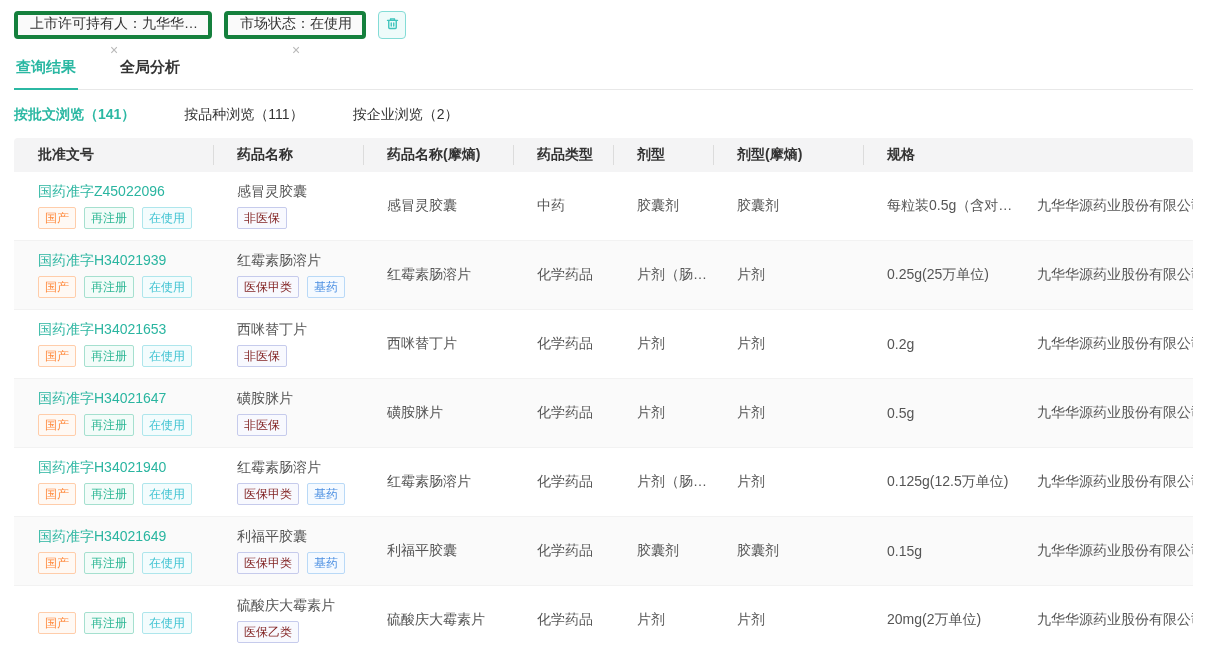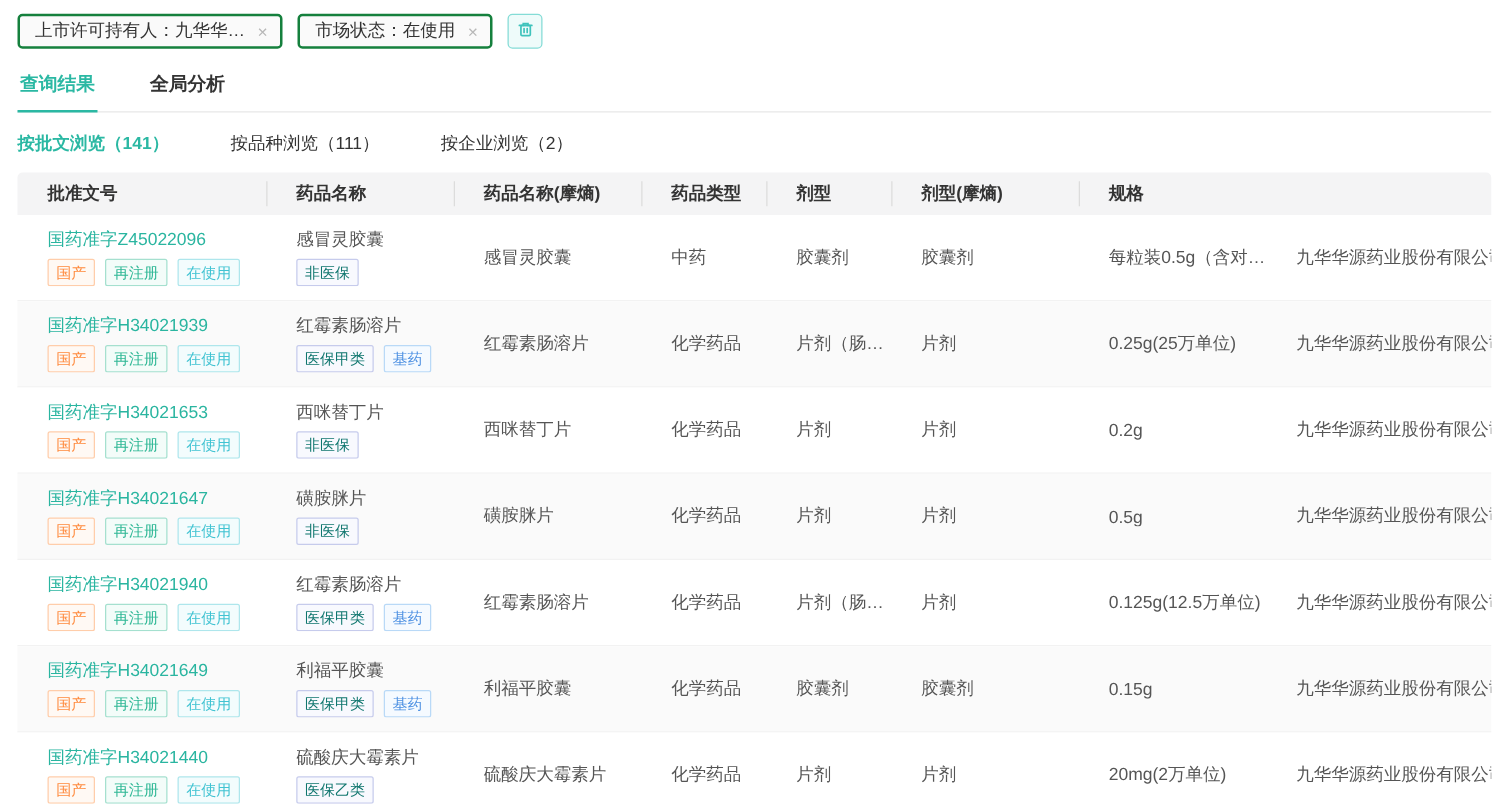--- a/index.html
+++ b/index.html
@@ -3,22 +3,22 @@
 <meta charset="utf-8">
 <style>
   * { margin:0; padding:0; box-sizing:border-box; }
   html,body { width:1207px; height:648px; overflow:hidden; background:#fff;
               font-family:"Liberation Sans","DejaVu Sans",sans-serif; color:#333; }
   .page { padding:0 14px; }
 
   
   .filter-bar { display:flex; align-items:center; gap:12px; padding-top:9px; height:40px; }
   .filter-tag { display:inline-flex; align-items:center; gap:10px; height:28px;
-                padding:0 10px 0 12px; background:#fafafa; border:2px solid #15803d;
-                border-radius:4px; font-size:14px; color:#333; white-space:nowrap; }
+                padding:0 10px 0 12px; background:#fafafa; border:4px solid #15803d;
+                border-radius:4px; font-size:14px; color:#333; white-space:nowrap;flex-direction:column; }
   .filter-tag .close { color:#b8b8b8; font-size:14px; cursor:pointer; line-height:1; }
   .trash-btn { width:28px; height:28px; display:inline-flex; align-items:center; justify-content:center;
                background:#eefbfa; border:1px solid #84dcd6; border-radius:4px; cursor:pointer; }
 
   
   .tabs { display:flex; gap:40px; border-bottom:1px solid #e8e8e8; margin-top:8px; }
   .tab { font-size:15px; font-weight:bold; padding:10px 2px 12px; cursor:pointer; color:#333; position:relative; }
   .tab.active { color:#2bb8a3; }
   .tab.active::after { content:""; position:absolute; left:0; right:0; bottom:-1px; height:2px; background:#2bb8a3; }
 
@@ -39,21 +39,21 @@
   .tr.alt { background:#fafafa; }
   .td { padding-left:24px; font-size:14px; color:#555; white-space:nowrap; overflow:hidden; }
   .approval-link { color:#2ab5a0; font-weight:normal; font-size:14px; text-decoration:none; cursor:pointer; display:block; }
   .badge-row { display:flex; gap:8px; margin-top:6px; }
   .drug-name { color:#555; font-size:14px; }
   .badge { display:inline-block; font-size:12px; line-height:1; padding:4px 6px;
            border:1px solid; border-radius:2px; white-space:nowrap; }
   .badge.orange { color:#ff8a3d; border-color:#ffcdaa; background:#fff9f4; }
   .badge.green  { color:#2eb795; border-color:#a5e0cf; background:#f3fcf9; }
   .badge.cyan   { color:#41c3d2; border-color:#aee6ec; background:#f3fcfd; }
-  .badge.purple { color:#0f766e; border-color:#c6cbec; background:#f8f9fe; }
+  .badge.purple { color:#7f1d1d; border-color:#c6cbec; background:#f8f9fe; }
   .badge.blue   { color:#4b8fe2; border-color:#b9d9f7; background:#f5faff; }
 </style>
 </head>
 <body>
 
 <div class="page">
 
   <div class="filter-bar">
     <span class="filter-tag">
       <span>上市许可持有人：九华华…</span>
@@ -227,21 +227,20 @@
      </div>
      <div class="td">利福平胶囊</div>
      <div class="td">化学药品</div>
      <div class="td">胶囊剂</div>
      <div class="td">胶囊剂</div>
      <div class="td">0.15g</div>
      <div class="td">九华华源药业股份有限公司</div>
         </div>
         <div class="tr">
           <div class="td">
-       <a class="approval-link">国药准字H34021440</a>
        <div class="badge-row">
               <span class="badge orange">国产</span>
               <span class="badge green">再注册</span>
               <span class="badge cyan">在使用</span>
             </div>
      </div>
      <div class="td">
        <div class="drug-name">硫酸庆大霉素片</div>
        <div class="badge-row">
               <span class="badge purple">医保乙类</span>

